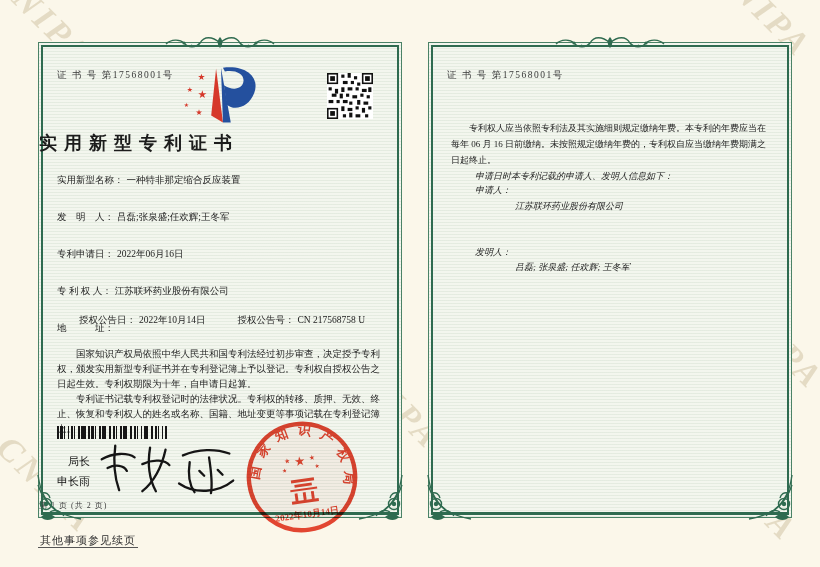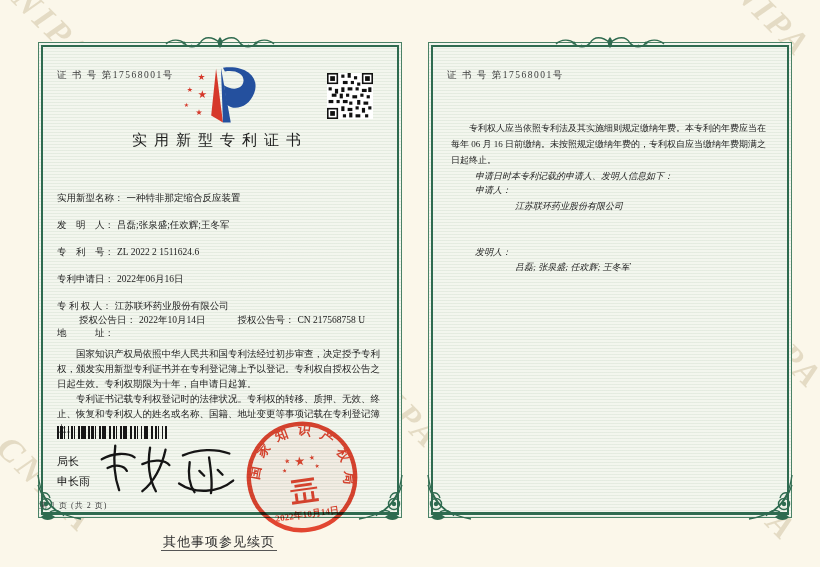--- a/index.html
+++ b/index.html
@@ -35,40 +35,40 @@
   .p1{left:38px;top:42px;}
   .p2{left:428px;top:42px;}
   .orn-top{position:absolute;left:50%;top:-9px;transform:translateX(-50%);width:124px;height:18px;z-index:3;}
   .orn-bl{position:absolute;left:-6px;bottom:-8px;width:50px;height:52px;z-index:3;}
   .orn-br{position:absolute;right:-6px;bottom:-8px;width:50px;height:52px;z-index:3;transform:scaleX(-1);}
   
   .certno{position:absolute;left:18px;top:26px;font-size:9.5px;letter-spacing:1.5px;color:#3a3a3a;}
   .logo{position:absolute;left:50%;top:20px;transform:translateX(-50%);width:88px;height:66px;}
   .qr{position:absolute;right:28px;top:30px;width:46px;height:46px;background:#fff;}
   .title{
-    position:absolute;left:0;top:88px;width:100%;text-align:center;
-    font-size:15px;font-weight:normal;letter-spacing:7px;color:#1c1c1c;
-  }
-  .fields{position:absolute;left:18px;right:14px;top:149px;display:flex;flex-direction:column;gap:14px;}
+    position:absolute;left:0;top:88px;width:100%;text-align:left;
+    font-size:18px;font-weight:bold;letter-spacing:7px;color:#1c1c1c;
+  }
+  .fields{position:absolute;left:18px;right:14px;top:131px;display:flex;flex-direction:column;gap:24px;}
   .frow{display:flex;font-size:9.5px;line-height:13px;}
   .flabel{white-space:nowrap;color:#1f1f1f;}
   .fvalue{margin-left:3px;color:#222;}
   .grantrow{position:absolute;left:18px;right:14px;top:271px;display:flex;font-size:9.5px;line-height:13px;justify-content:center;}
   .grant2{margin-left:32px;display:flex;}
   .paras{position:absolute;left:18px;right:16px;top:304px;font-size:9.5px;line-height:1.58;color:#242424;}
   .paras p{margin:0;text-indent:2em;}
   .barcode{
     position:absolute;left:18px;top:383px;width:110px;height:13px;
     background:repeating-linear-gradient(90deg,#161616 0 1.5px,transparent 1.5px 3px,#161616 3px 5.5px,transparent 5.5px 6.5px,#161616 6.5px 7.5px,transparent 7.5px 10.5px);
   }
-  .director{position:absolute;left:18px;top:408px;font-size:11px;line-height:1.85;color:#111;}
+  .director{position:absolute;left:18px;top:408px;font-size:11px;line-height:1.85;color:#111;text-align:right;}
   .signature{position:absolute;left:55px;top:394px;width:145px;height:62px;z-index:4;}
   .seal{position:absolute;left:205px;top:376px;width:116px;height:116px;z-index:5;mix-blend-mode:multiply;opacity:.93;transform:rotate(-8deg);}
   .pagenum{position:absolute;left:0;bottom:6px;width:100%;text-align:left;font-size:8px;letter-spacing:1px;color:#3a3a3a;}
-  .contnote{position:absolute;left:38px;top:533px;width:362px;text-align:center;font-size:13px;z-index:2;}
+  .contnote{position:absolute;left:38px;top:533px;width:362px;text-align:left;font-size:11px;z-index:2;}
   .contnote span{border-bottom:1px solid #555;padding:0 2px 1px;color:#2e2e2e;letter-spacing:1px;}
   
   .feepara{position:absolute;left:22px;right:20px;top:78px;font-size:9px;line-height:1.75;color:#242424;text-indent:2em;margin:0;}
   .p2line{position:absolute;font-size:9px;font-style:italic;color:#242424;line-height:13px;margin-left:24px;}
 </style>
 </head>
 <body>
 
 <svg width="0" height="0" style="position:absolute" aria-hidden="true">
   <defs>
@@ -184,24 +184,20 @@
   <div class="fields">
     <div class="frow">
       <span class="flabel">实用新型名称：</span>
       <span class="fvalue">一种特非那定缩合反应装置</span>
     </div>
     <div class="frow">
       <span class="flabel">发　明　人：</span>
       <span class="fvalue">吕磊;张泉盛;任欢辉;王冬军</span>
     </div>
     <div class="frow">
-      <span class="flabel">专　利　号：</span>
-      <span class="fvalue">ZL 2022 2 1511624.6</span>
-    </div>
-    <div class="frow">
       <span class="flabel">专利申请日：</span>
       <span class="fvalue">2022年06月16日</span>
     </div>
     <div class="frow">
       <span class="flabel">专 利 权 人：</span>
       <span class="fvalue">江苏联环药业股份有限公司</span>
     </div>
     <div class="frow">
       <span class="flabel">地　　　址：</span>
     </div>

